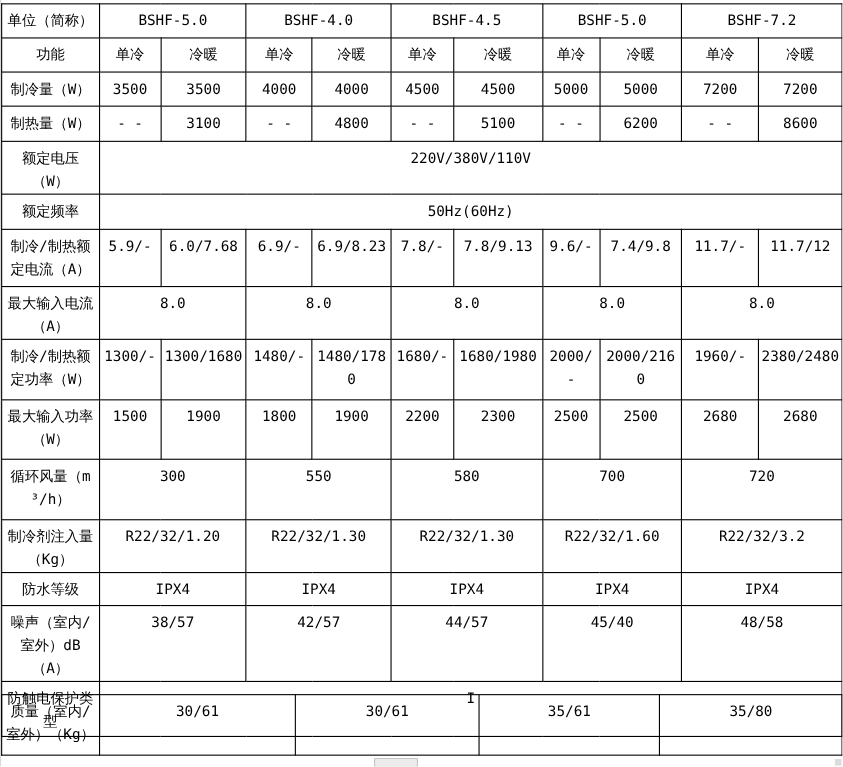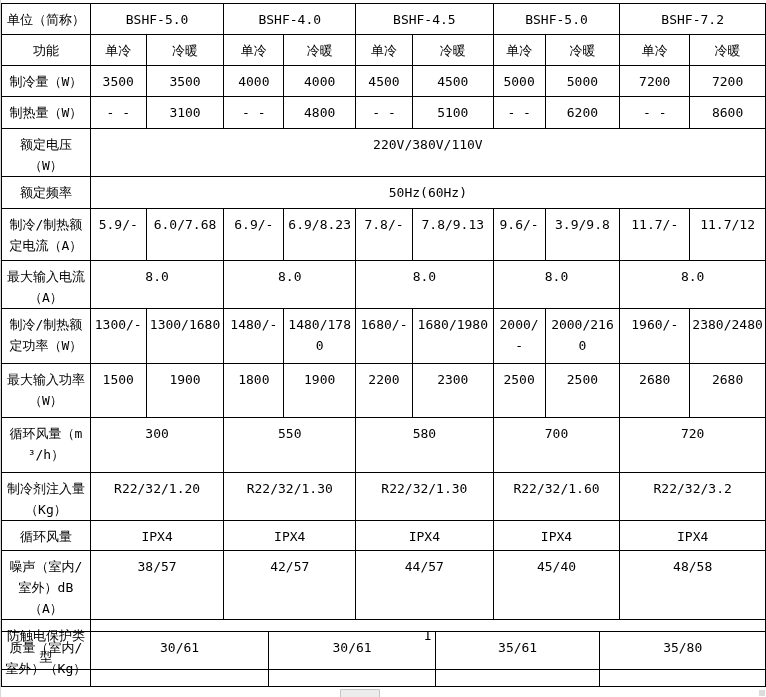--- a/index.html
+++ b/index.html
@@ -100,21 +100,21 @@
 
     <tr style="height:52px">
       <td class="lbl">制冷/制热额定电流（A）</td>
       <td>5.9/-</td>
       <td>6.0/7.68</td>
       <td>6.9/-</td>
       <td>6.9/8.23</td>
       <td>7.8/-</td>
       <td>7.8/9.13</td>
       <td>9.6/-</td>
-      <td>3.9/9.8</td>
+      <td>7.4/9.8</td>
       <td>11.7/-</td>
       <td>11.7/12</td>
     </tr>
 
     <tr style="height:46px">
       <td class="lbl">最大输入电流（A）</td>
       <td colspan="2">8.0</td>
       <td colspan="2">8.0</td>
       <td colspan="2">8.0</td>
       <td colspan="2">8.0</td>
@@ -161,21 +161,21 @@
     <tr style="height:47px">
       <td class="lbl">制冷剂注入量（Kg）</td>
       <td colspan="2">R22/32/1.20</td>
       <td colspan="2">R22/32/1.30</td>
       <td colspan="2">R22/32/1.30</td>
       <td colspan="2">R22/32/1.60</td>
       <td colspan="2">R22/32/3.2</td>
     </tr>
 
     <tr style="height:30px">
-      <td class="lbl">循环风量</td>
+      <td class="lbl">防水等级</td>
       <td colspan="2">IPX4</td>
       <td colspan="2">IPX4</td>
       <td colspan="2">IPX4</td>
       <td colspan="2">IPX4</td>
       <td colspan="2">IPX4</td>
     </tr>
 
     <tr style="height:49px">
       <td class="lbl">噪声（室内/室外）dB（A）</td>
       <td colspan="2">38/57</td>

